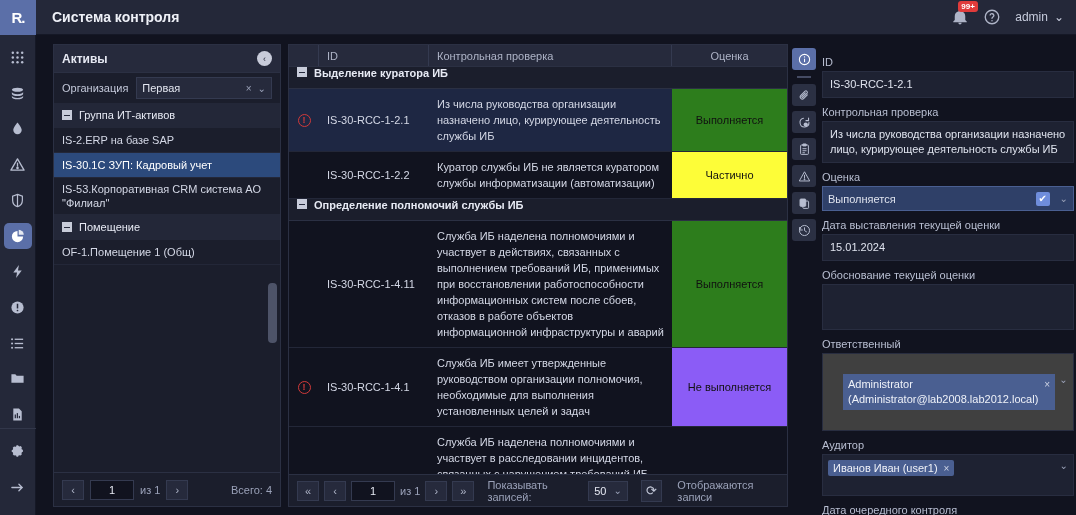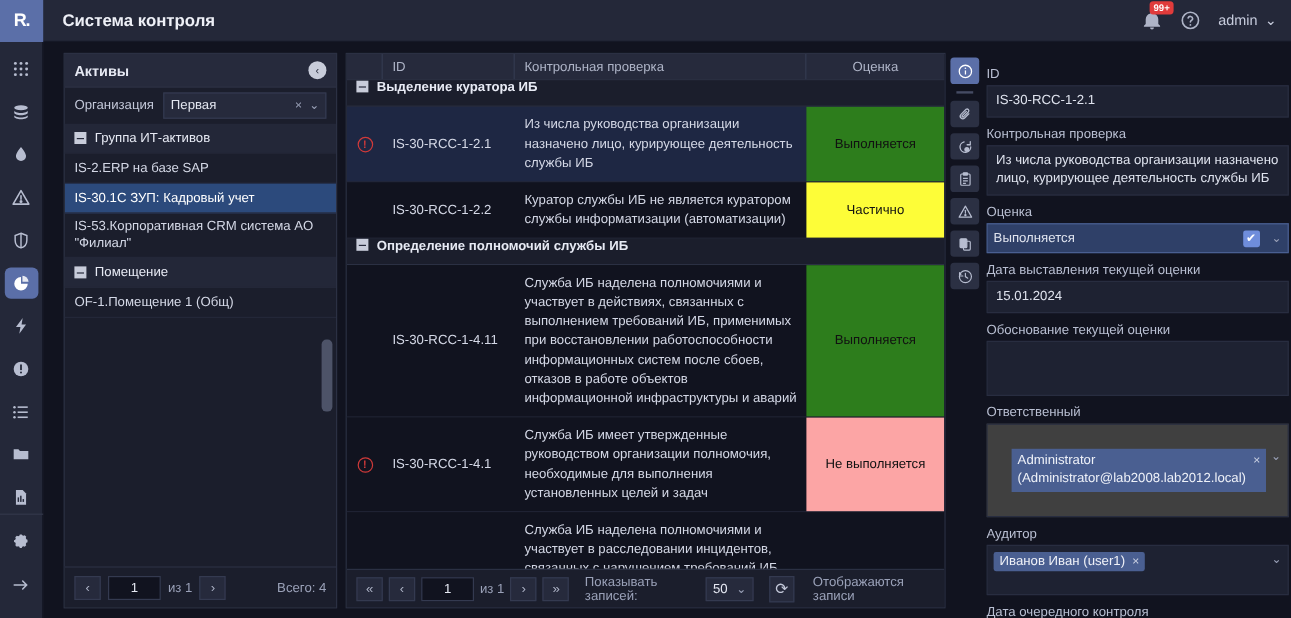--- a/index.html
+++ b/index.html
@@ -440,21 +440,21 @@
       <div class="td c-check">Служба ИБ наделена полномочиями и участвует в действиях, связанных с выполнением требований ИБ, применимых при восстановлении работоспособности информационных систем после сбоев, отказов в работе объектов информационной инфраструктуры и аварий</div>
       <div class="td c-score" style="background:#2d7d1c">Выполняется</div>
     </div>
 
     <div class="tr">
       <div class="td c-mark">
         <span class="warn-ico">!</span>
       </div>
       <div class="td c-id">IS-30-RCC-1-4.1</div>
       <div class="td c-check">Служба ИБ имеет утвержденные руководством организации полномочия, необходимые для выполнения установленных целей и задач</div>
-      <div class="td c-score" style="background:#fca5a5">Не выполняется</div>
+      <div class="td c-score" style="background:#8b5cf6">Не выполняется</div>
     </div>
 
     <div class="tr">
       <div class="td c-mark"></div>
       <div class="td c-id">IS-30-RCC-1-4.10</div>
       <div class="td c-check">Служба ИБ наделена полномочиями и участвует в расследовании инцидентов, связанных с нарушением требований ИБ, вправе предлагать применение дисциплинарных взысканий в отношении лиц, осуществивших несанкционированные или нерегламентированные действия (например, нарушивших требования инструкций, руководств</div>
       <div class="td c-score"></div>
     </div>
 
   </div>

